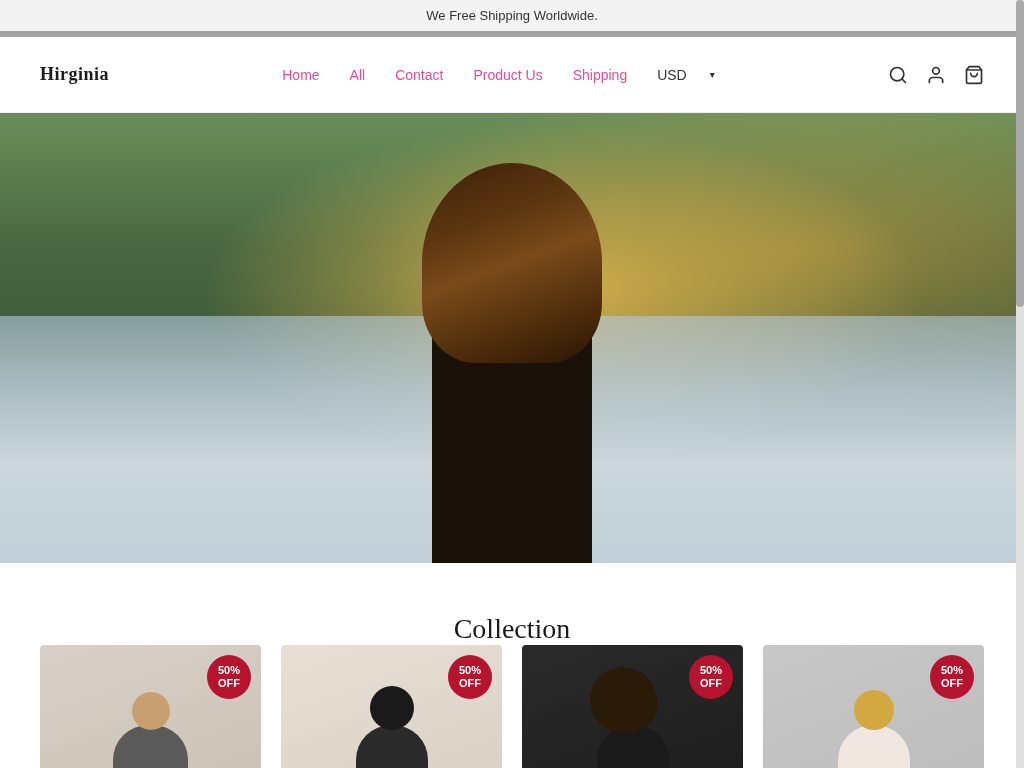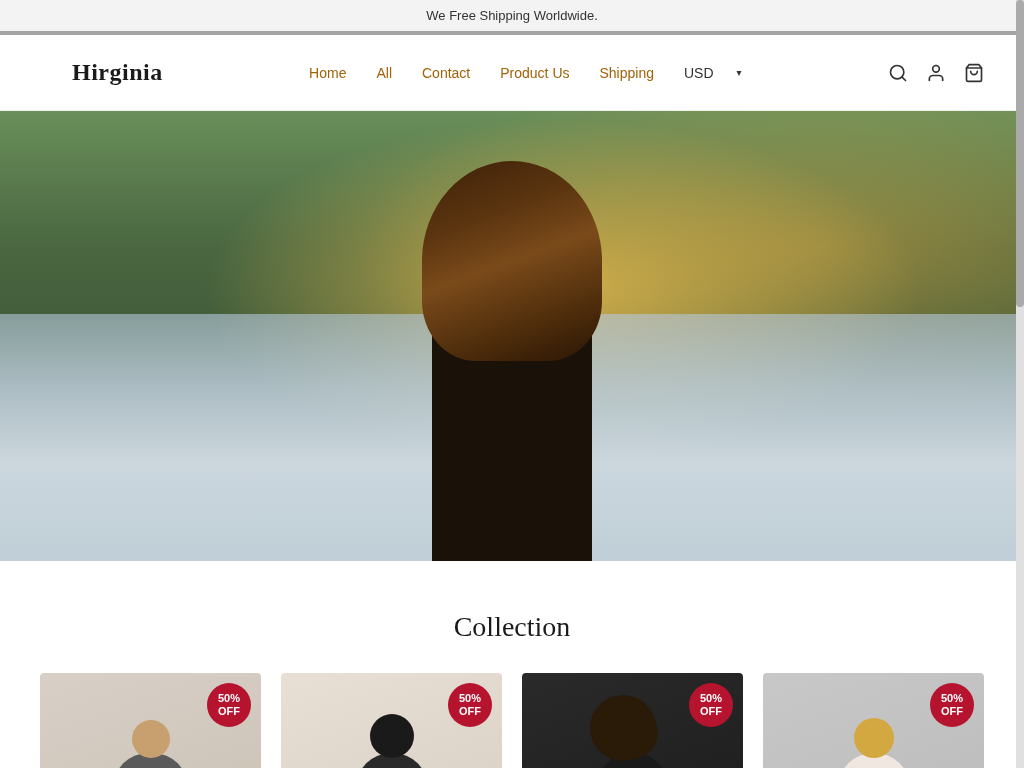--- a/index.html
+++ b/index.html
@@ -5,49 +5,48 @@
     * { margin: 0; padding: 0; box-sizing: border-box; }
     body { font-family: -apple-system, BlinkMacSystemFont, 'Segoe UI', Helvetica, Arial, sans-serif; background: #fff; width: 1024px; min-height: 768px; overflow-x: hidden; }
 
     
     .announcement-bar {
       background: #f3f3f3;
       text-align: center;
       padding: 8px 0;
       font-size: 13px;
       color: #333;
-      border-bottom: 4px solid #a3a3a3;
+      border-bottom: 6px solid #a3a3a3;
     }
 
     
     .header {
       display: flex;
       align-items: center;
       justify-content: space-between;
       padding: 0 40px;
       height: 76px;
       border-bottom: 1px solid #eee;
       background: #fff;
     }
     .logo {
-      font-size: 24px;
+      font-size: 18px;
       font-weight: 600;
       color: #1a1a1a;
       letter-spacing: 0.5px;
       font-family: Georgia, serif;
-      margin-left: 32px;
     }
     .nav {
       display: flex;
       align-items: center;
       gap: 30px;
     }
     .nav a {
       text-decoration: none;
-      color: #a16207;
+      color: #ec4899;
       font-size: 14px;
     }
     .currency-selector {
       display: flex;
       align-items: center;
       gap: 21px;
       font-size: 14px;
       color: #333;
       cursor: pointer;
     }
@@ -136,21 +135,20 @@
     
     .collection-section {
       padding: 50px 40px 20px;
       background: #fff;
     }
     .collection-title {
       text-align: center;
       font-size: 28px;
       font-weight: 400;
       color: #1a1a1a;
-      margin-bottom: 30px;
       font-family: Georgia, serif;
     }
     .product-grid {
       display: grid;
       grid-template-columns: repeat(4, 1fr);
       gap: 20px;
     }
     .product-card {
       position: relative;
       background: #f5f5f5;

